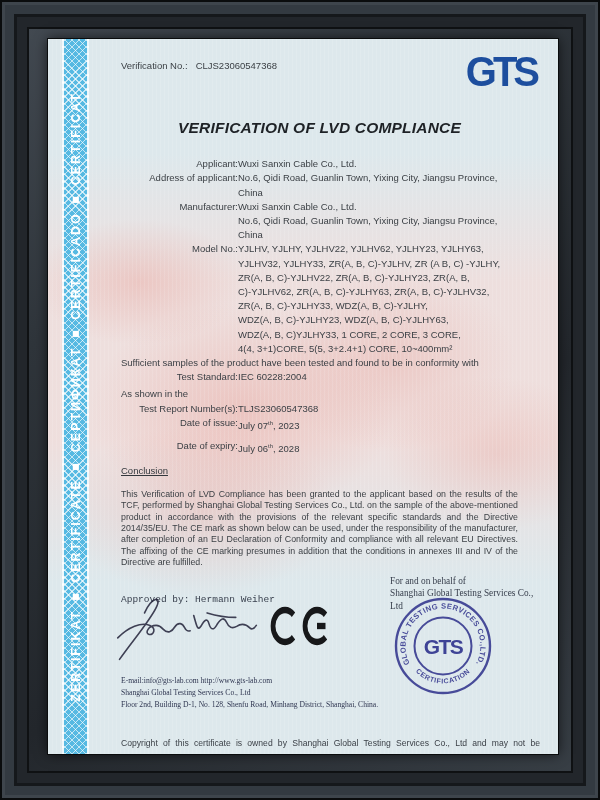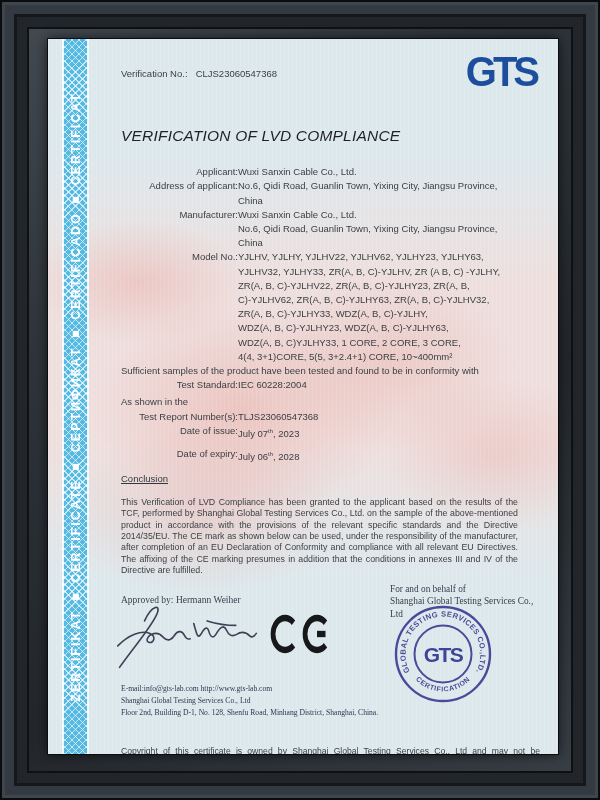--- a/index.html
+++ b/index.html
@@ -50,49 +50,49 @@
     border-left:2px solid rgba(255,255,255,.9);
     border-right:2px solid rgba(255,255,255,.9);
     display:flex;align-items:center;justify-content:center;overflow:hidden;
   }
   .ribbon span{
     writing-mode:vertical-rl;transform:rotate(180deg);white-space:nowrap;
     color:#fff;font-weight:bold;font-size:12.5px;letter-spacing:2px;
   }
 
   
-  .content{position:absolute;inset:0;padding:16px 40px 0 73px;color:#3a3f44;font-size:9.5px;line-height:14.2px;}
+  .content{position:absolute;inset:0;padding:8px 40px 0 73px;color:#3a3f44;font-size:9.5px;line-height:14.2px;}
 
   .verif-row{margin-top:12px;}
   .verif-row .vlabel{display:inline-block;width:72px;}
   .gts-logo{
     position:absolute;right:22px;top:11px;
     font-size:40px;line-height:42px;font-weight:bold;letter-spacing:-4px;
     color:#1d4e9e;transform:scaleY(1.04);
   }
   .title{
-    margin:47px 0 0 0;font-size:15.5px;line-height:16px;
-    font-weight:normal;font-style:italic;color:#1e2226;letter-spacing:.2px;
+    margin:47px 0 0 0;text-align:center;font-size:15.5px;line-height:16px;
+    font-weight:bold;font-style:italic;color:#1e2226;letter-spacing:.2px;
   }
 
   .fields{margin-top:21px;}
   .frow{display:flex;}
   .flabel{flex:0 0 117px;text-align:right;}
   .fvalue{flex:1 1 auto;}
 
   .statement{margin:0;}
   .gap3{height:3px;}
   .gap6{height:6px;}
 
   .conclusion-h{margin-top:7px;text-decoration:underline;color:#33383d;}
   .conclusion-p{margin:11px 0 0 0;font-size:8.8px;line-height:11.4px;text-align:justify;color:#3a3f44;}
 
   
   .signblock{position:relative;height:98px;margin-top:8px;}
-  .approved{position:absolute;left:0;top:8px;font-family:Liberation Serif, serif;font-size:9.5px;color:#39404e;}
+  .approved{position:absolute;left:0;top:16px;font-family:Liberation Mono, monospace;font-size:9.5px;color:#39404e;}
   .behalf{position:absolute;left:269px;top:-2px;font-family:"Liberation Serif",serif;font-size:9.3px;line-height:12.5px;color:#39404e;width:150px;}
   .signature{position:absolute;left:-14px;top:16px;width:152px;height:72px;}
   .ce{position:absolute;left:149px;top:29px;width:62px;height:40px;}
   .stamp{position:absolute;left:272px;top:19px;width:100px;height:100px;opacity:.92;}
 
   
   .footer{margin-top:0;font-family:"Liberation Serif",serif;font-size:7.6px;line-height:12.4px;color:#2e3550;}
   .copyright{margin-top:24px;margin-right:-22px;font-size:8.6px;line-height:15.5px;text-align:justify;color:#3c4148;}
 </style>
 </head>

